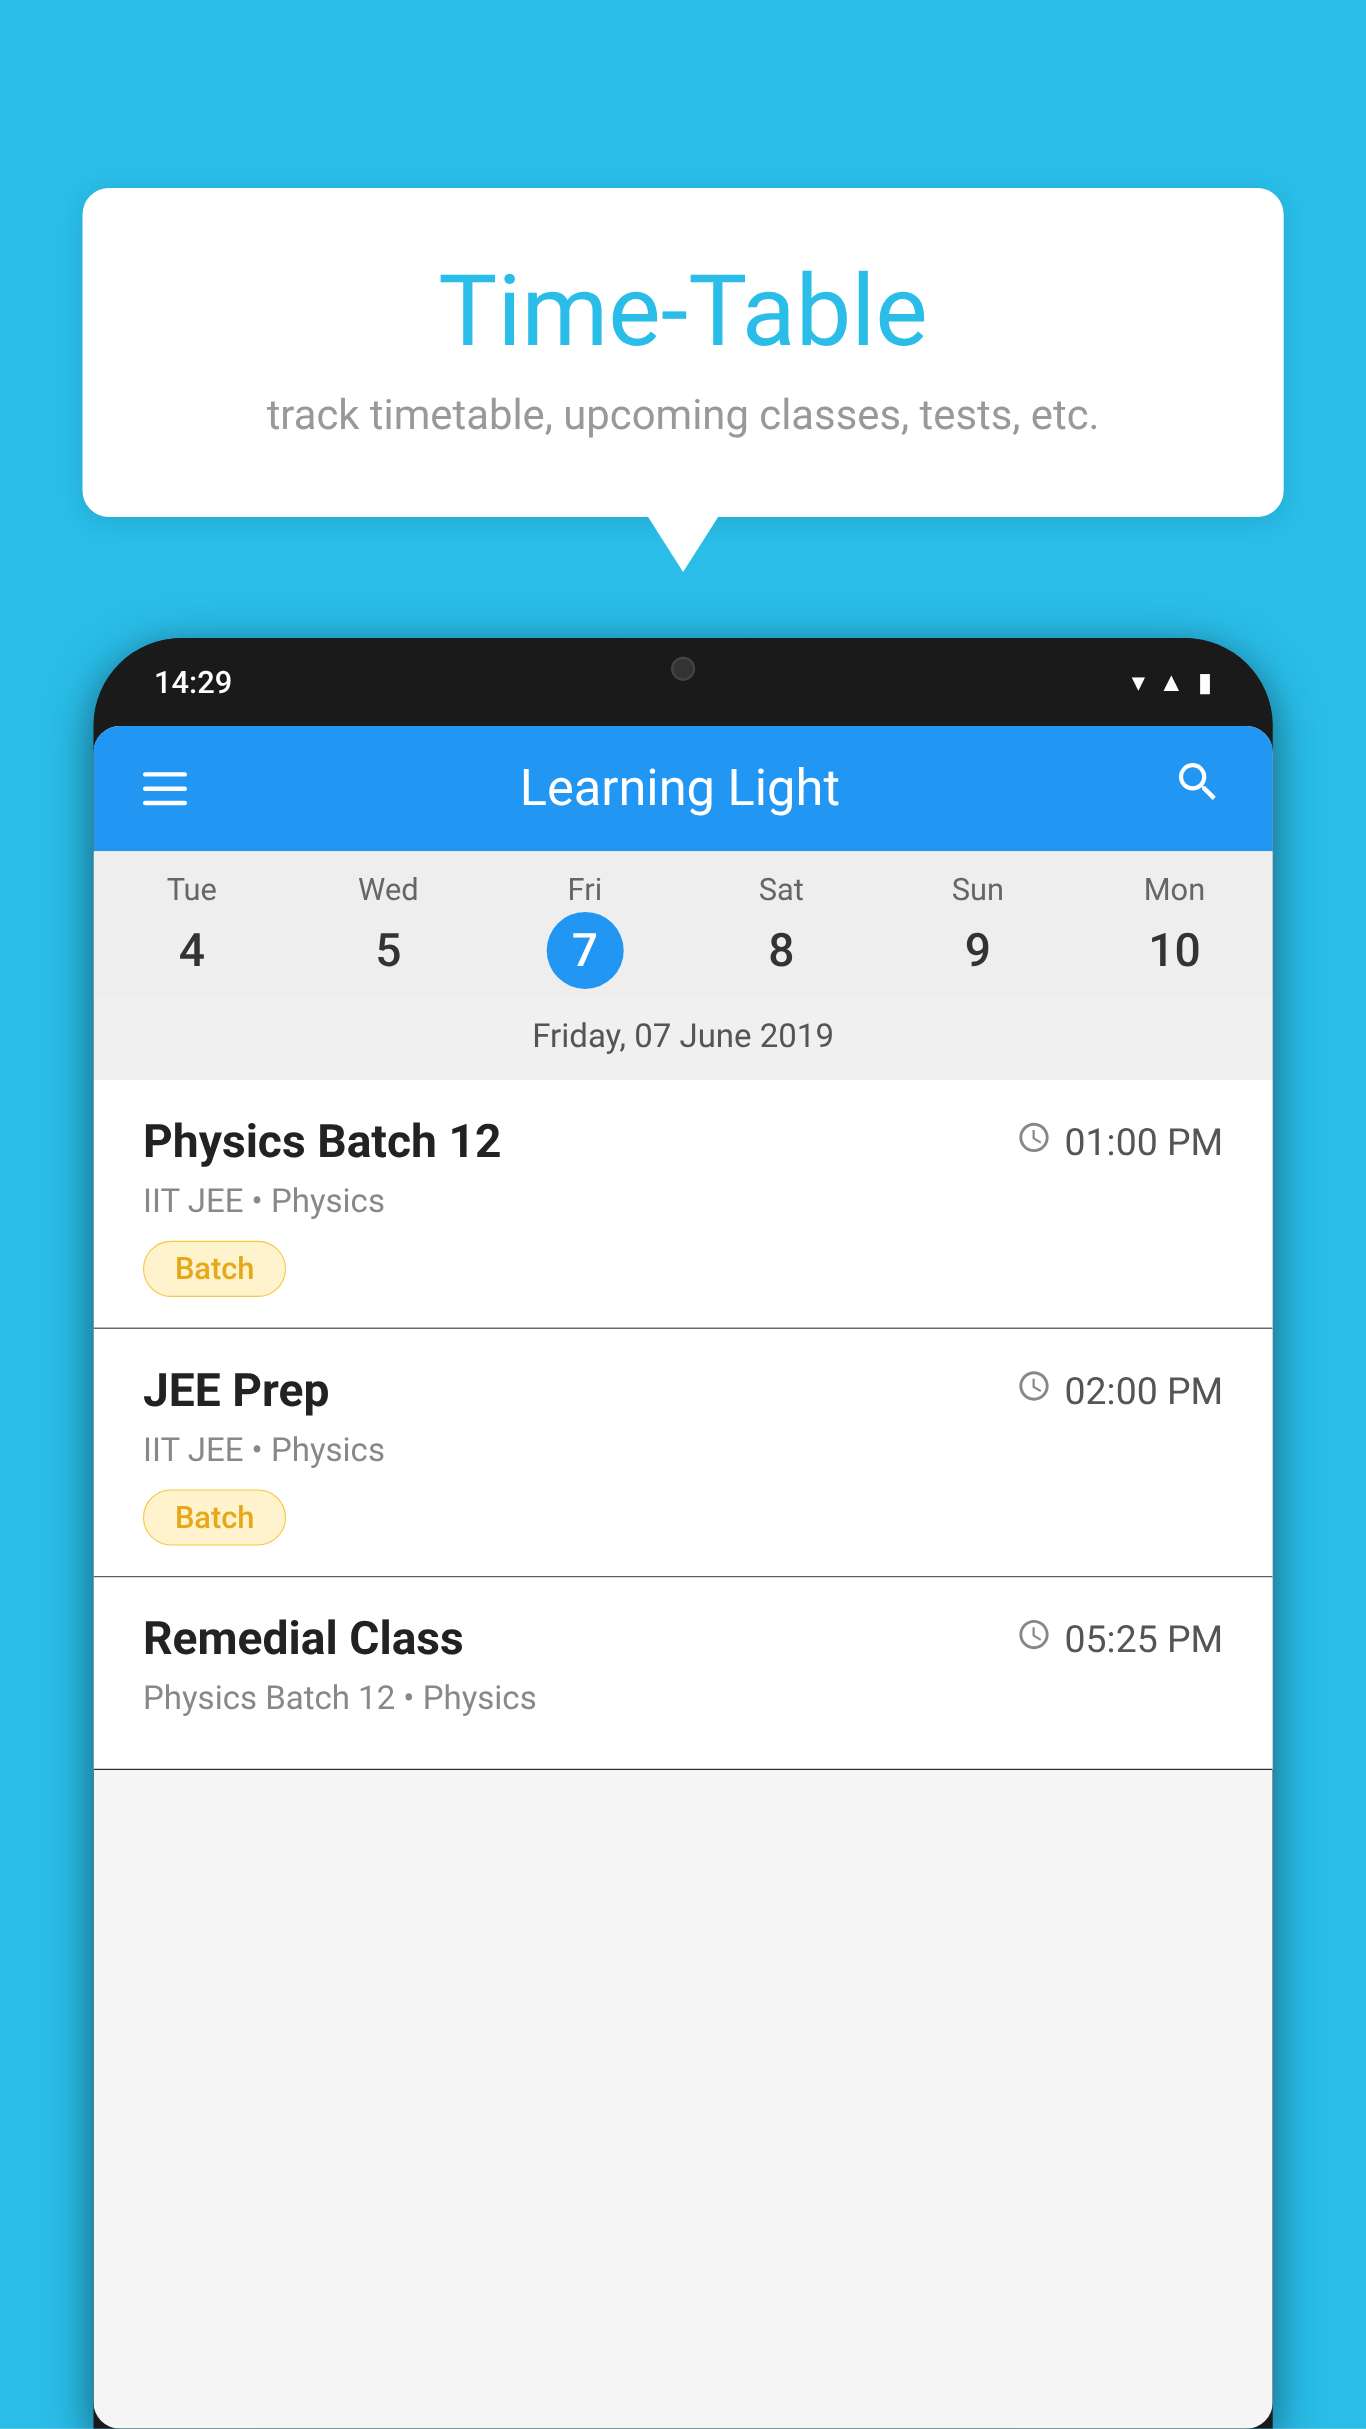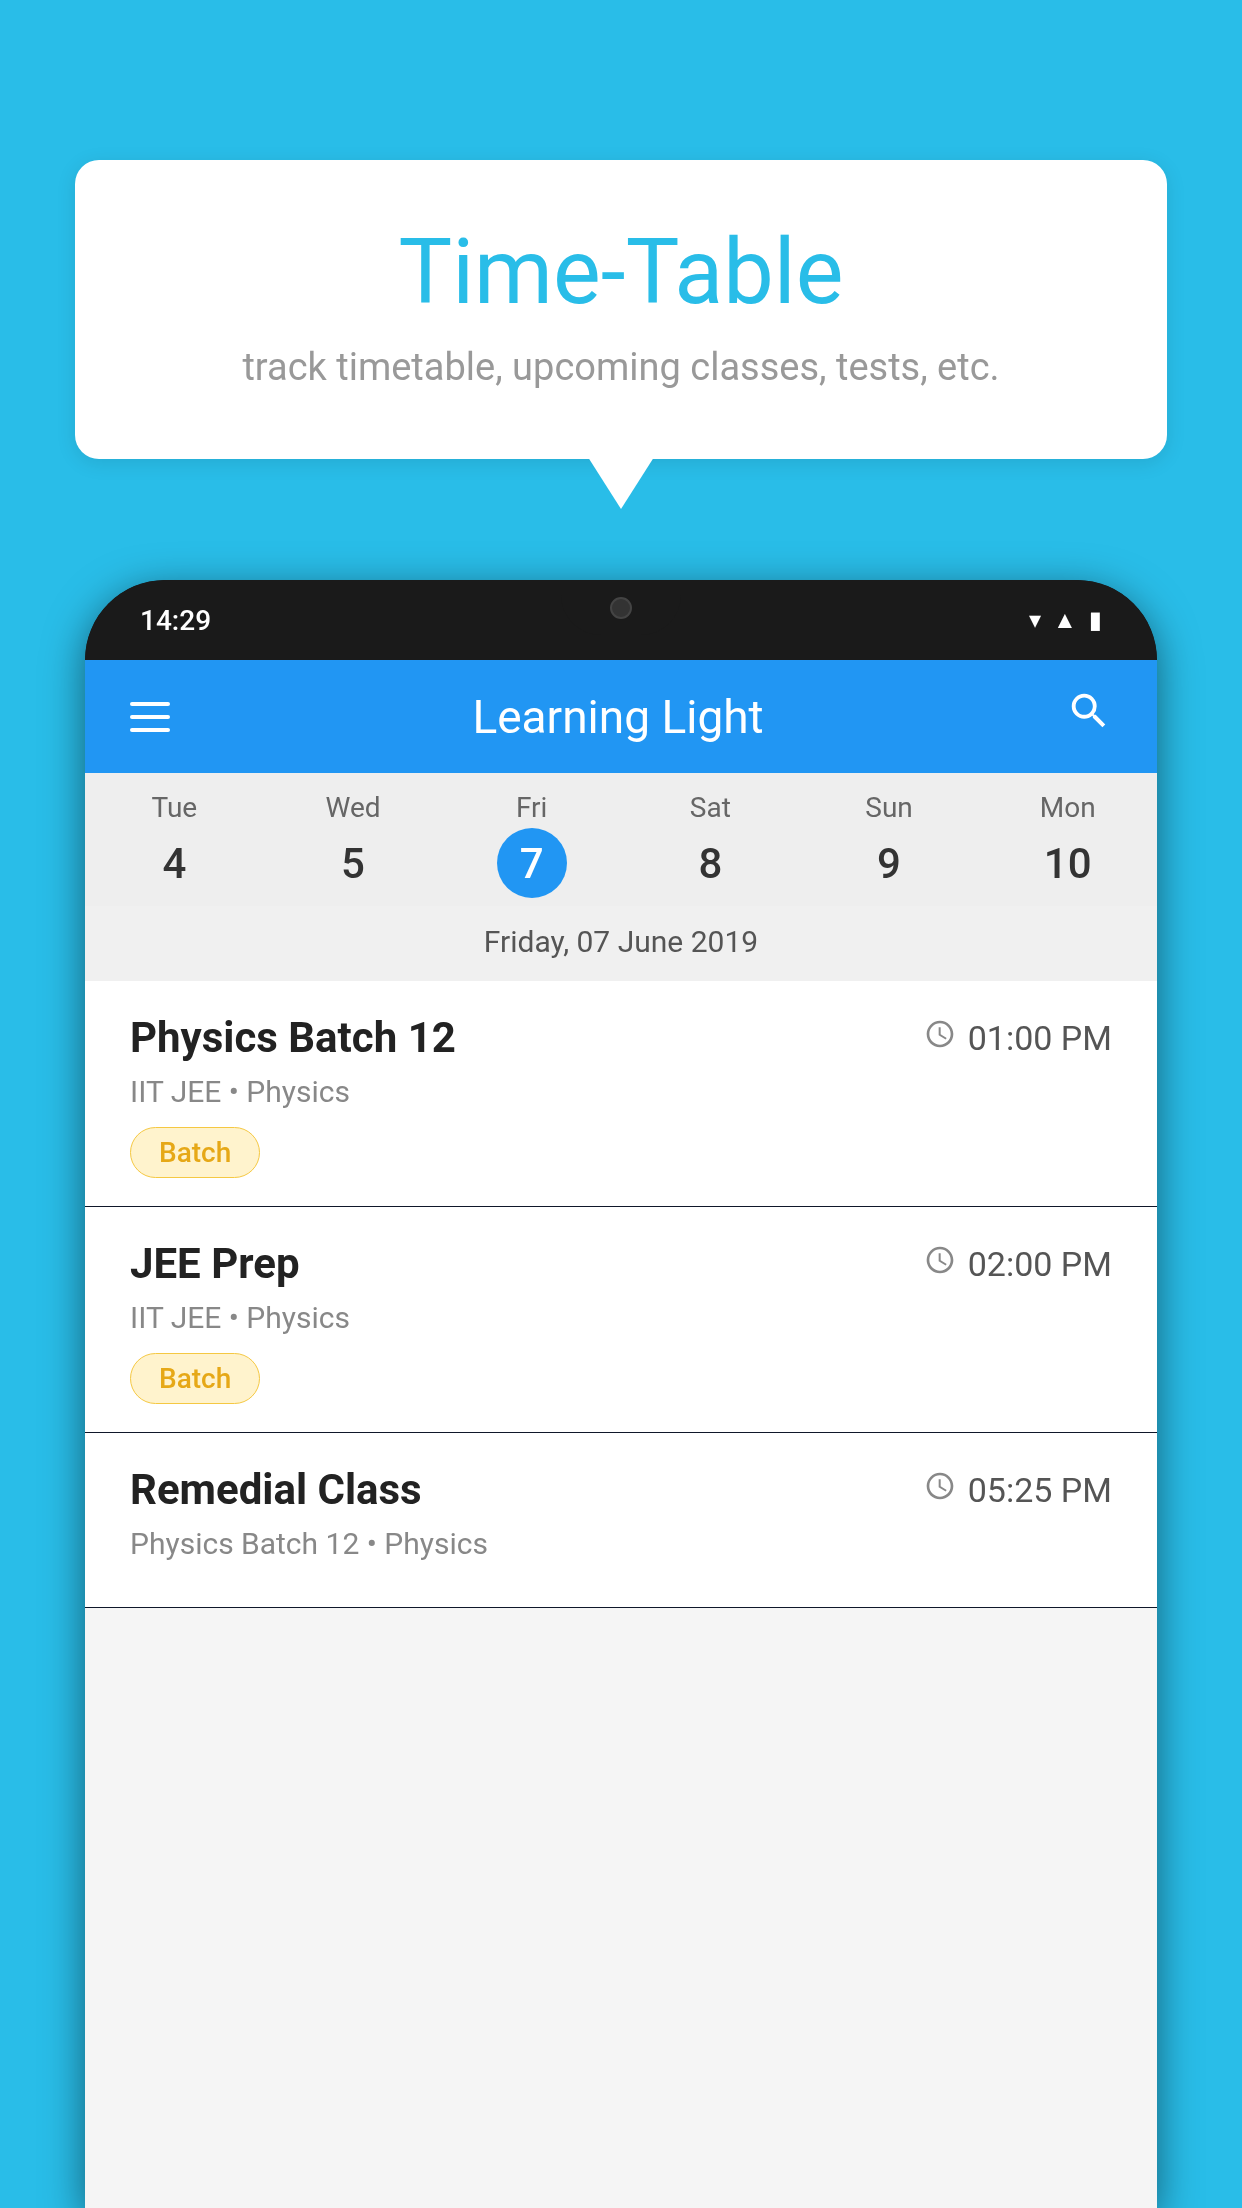--- a/index.html
+++ b/index.html
@@ -10,21 +10,21 @@
       height: 2208px;
       background-color: #29bde8;
       font-family: 'Roboto', Arial, sans-serif;
       overflow: hidden;
       position: relative;
     }
 
     
     .speech-bubble-container {
       position: absolute;
-      top: 160px;
+      top: 171px;
       left: 75px;
       right: 75px;
       display: flex;
       flex-direction: column;
       align-items: center;
     }
 
     .speech-bubble {
       background: white;
       border-radius: 24px;
@@ -130,20 +130,21 @@
     .status-icon {
       color: white;
       font-size: 24px;
     }
 
     
     .app-screen {
       background: #f5f5f5;
       height: calc(100% - 80px);
       overflow: hidden;
+      border-radius: 24px;
     }
 
     
     .app-header {
       background: #2196F3;
       padding: 28px 45px;
       display: flex;
       align-items: center;
       justify-content: space-between;
     }

